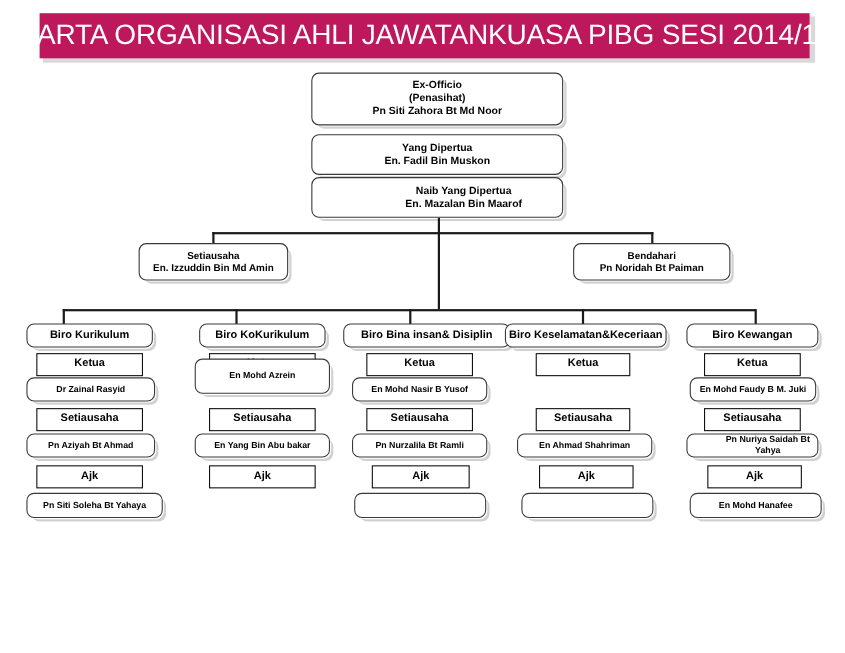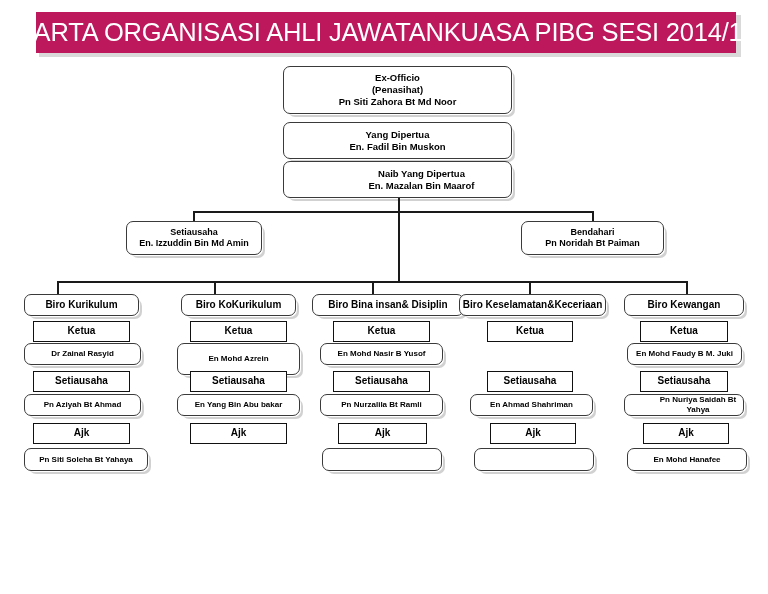--- a/index.html
+++ b/index.html
@@ -144,21 +144,21 @@
   <div class="box round shadowed b-name" style="left:24px;top:448px;width:124px;height:23px;">
     <div>Pn Siti Soleha Bt Yahaya</div>
   </div>
 
   <div class="box round shadowed b-head" style="left:181px;top:294px;width:115px;height:22px;">
     <div>Biro KoKurikulum</div>
   </div>
   <div class="box sq b-role" style="left:190px;top:321px;width:97px;height:21px;">
     <div>Ketua</div>
   </div>
-  <div class="box round shadowed b-name" style="left:177px;top:343px;width:123px;height:32px;">
+  <div class="box round shadowed b-name" style="left:177px;top:326px;width:123px;height:32px;">
     <div>En Mohd Azrein</div>
   </div>
   <div class="box sq b-role" style="left:190px;top:371px;width:97px;height:21px;">
     <div>Setiausaha</div>
   </div>
   <div class="box round shadowed b-name" style="left:177px;top:394px;width:123px;height:22px;">
     <div>En Yang Bin Abu bakar</div>
   </div>
   <div class="box sq b-role" style="left:190px;top:423px;width:97px;height:21px;">
     <div>Ajk</div>

